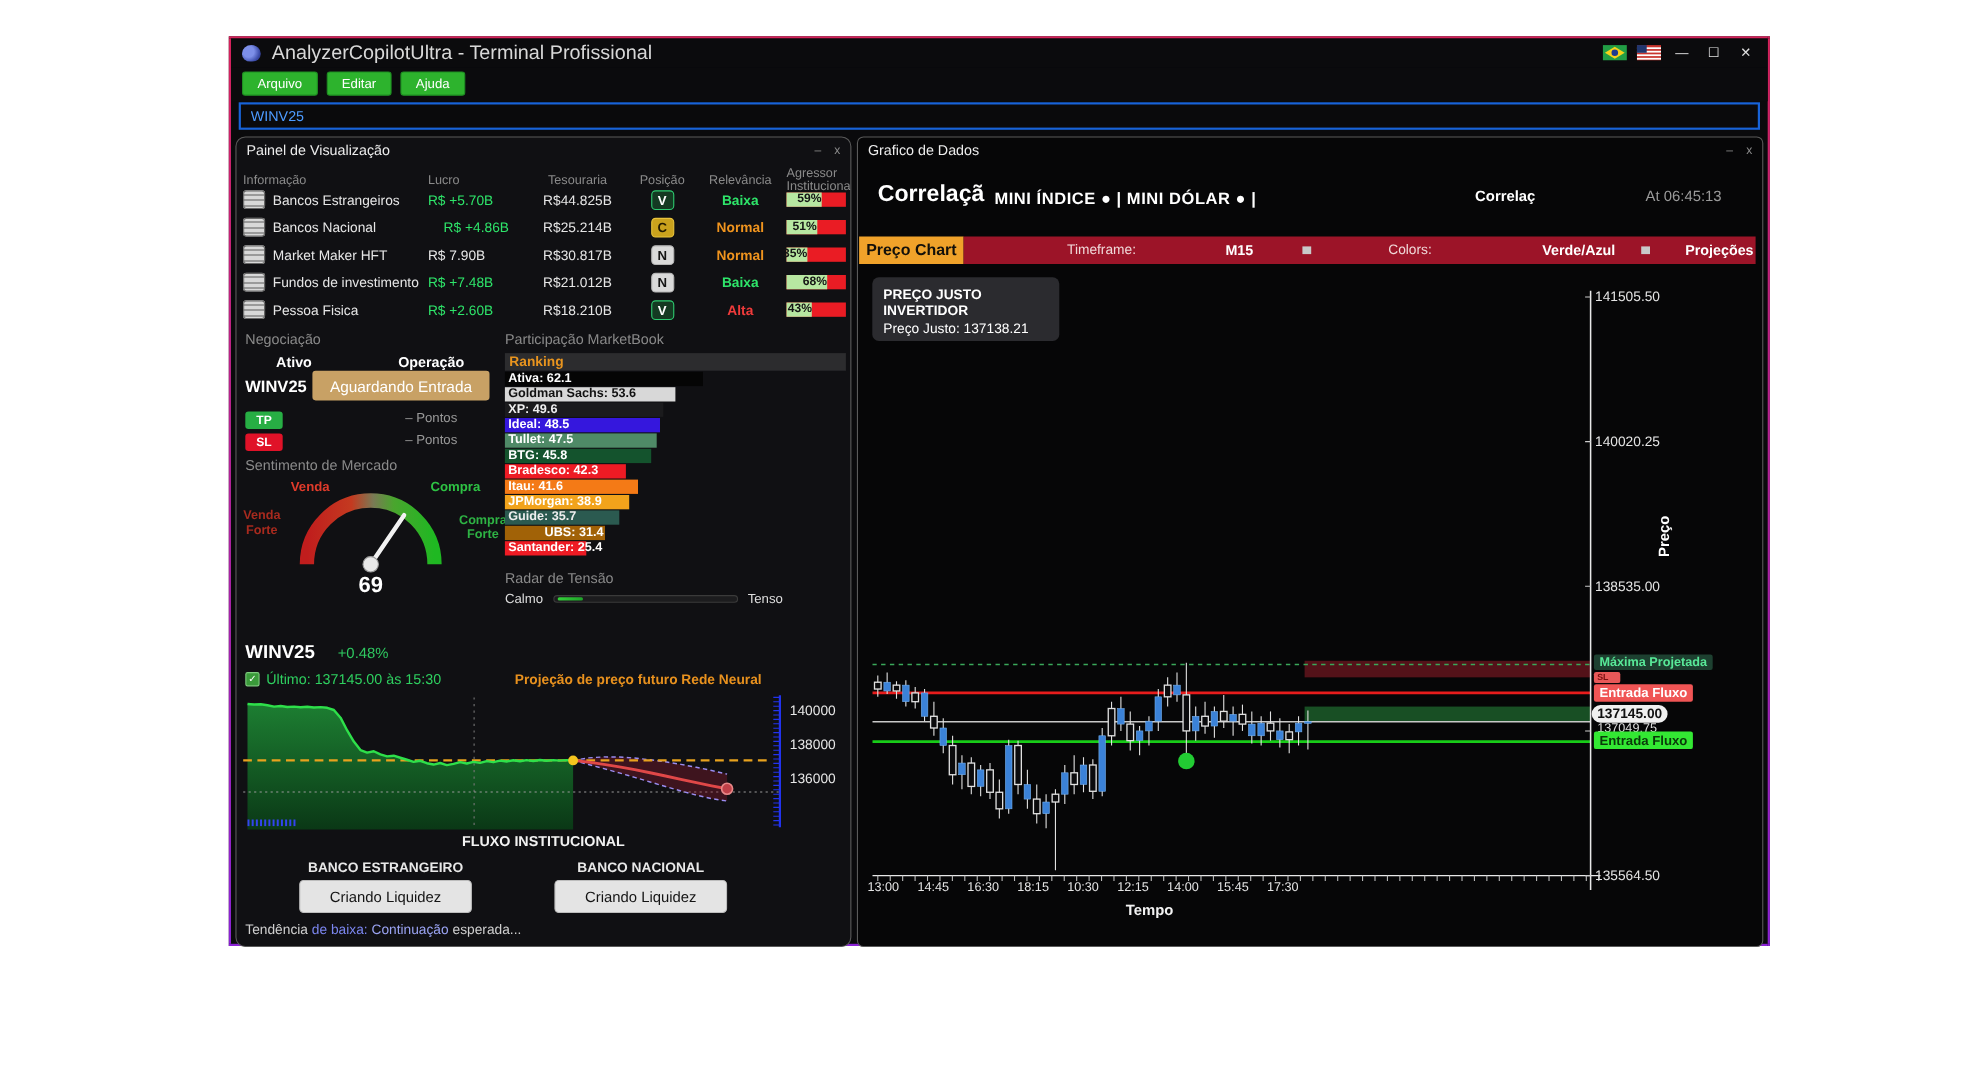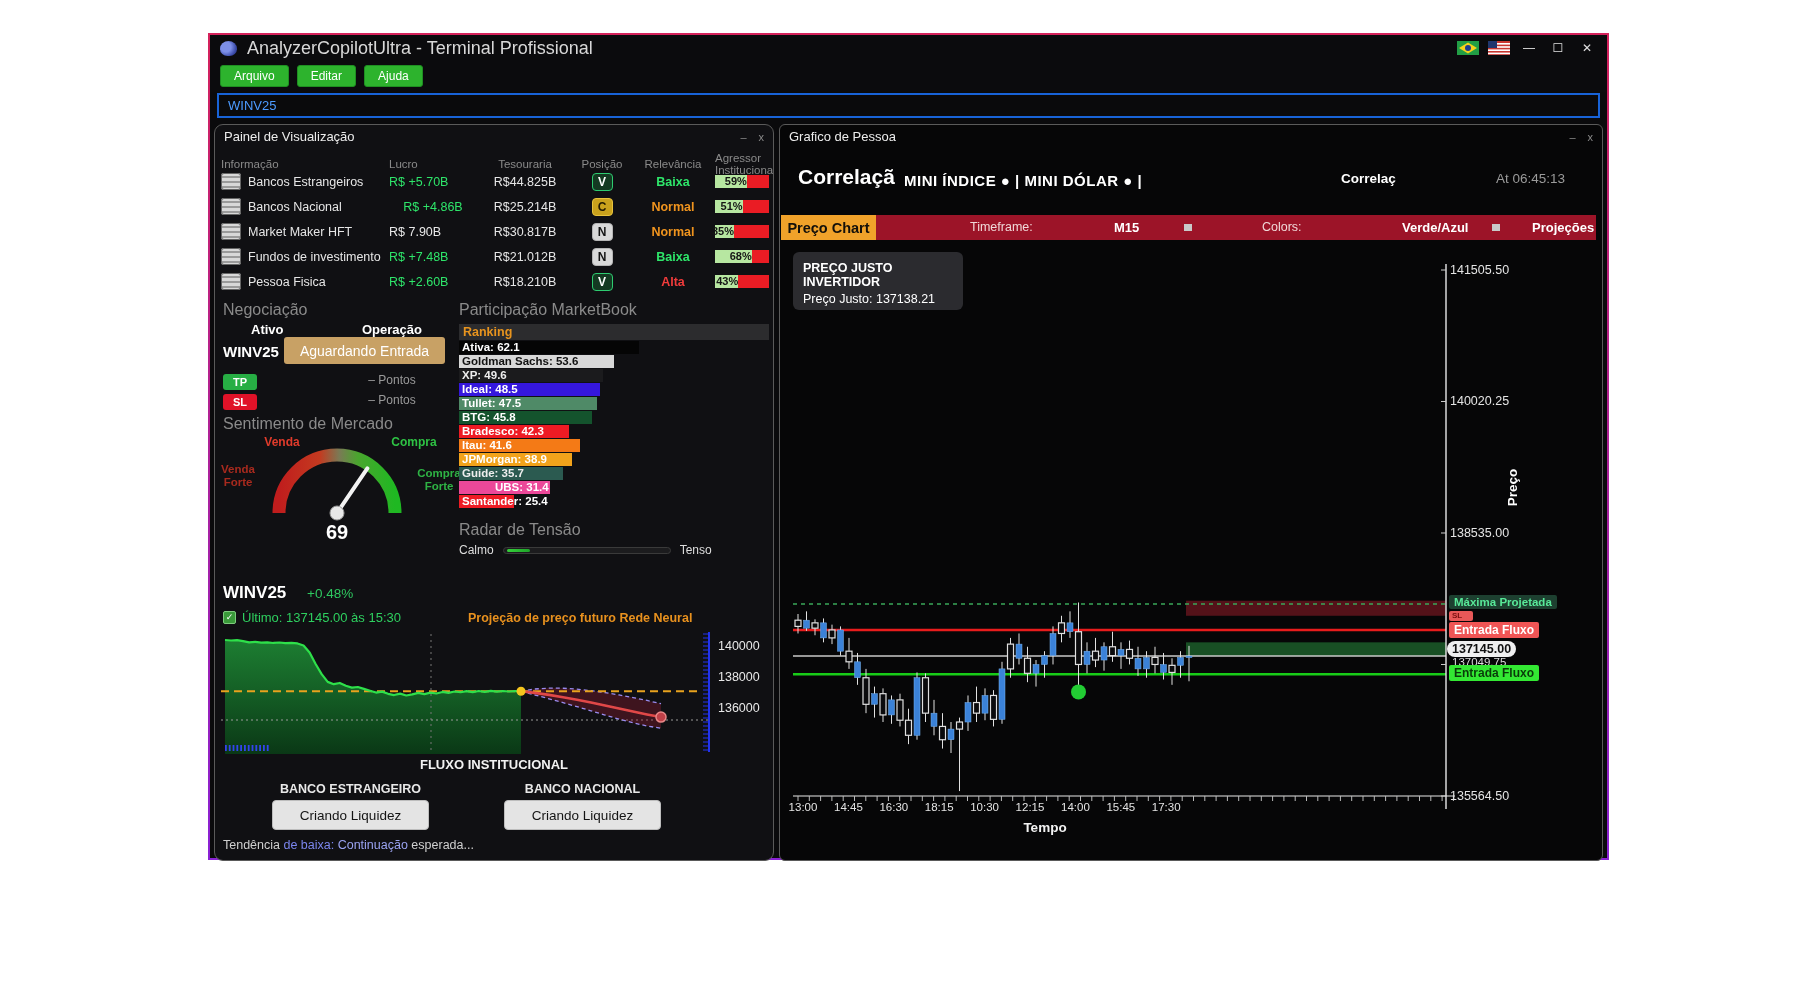--- a/index.html
+++ b/index.html
@@ -21,21 +21,21 @@
   .syminput { display:block; margin:1px 7px 4px; width:calc(100% - 14px); height:25px; background:#0a0a0c;
               border:2px solid #1863d8; color:#4d9bff; font-size:13px; padding:0 9px; font-family:"Liberation Sans",sans-serif; }
   
   .content { position:relative; display:flex; gap:5px; padding:2px 4px; }
   .panel { position:relative; background:#101013; border:1px solid #5a5a5a; border-radius:9px; height:737px; overflow:hidden; }
   .left-panel { width:560px; }
   .right-panel { flex:1; background:#060607; border-radius:6px; }
   .panel-head { display:flex; align-items:center; height:23px; padding:0 9px; color:#ececec; font-size:13px; }
   .panel-ctrl { margin-left:auto; display:flex; gap:12px; color:#8a8a8a; font-size:11px; }
   .abs { position:absolute; }
-  .seclabel { color:#8a8a8a; font-size:16px; }
+  .seclabel { color:#8a8a8a; font-size:13px; }
   
   .insttable { position:absolute; left:6px; top:27px; right:4px; }
   .t-head, .t-row { display:grid; grid-template-columns:168px 88px 96px 58px 84px 1fr; align-items:center; }
   .t-head { height:17px; color:#8a8a8a; font-size:11.5px; }
   .t-row { height:25px; color:#e6e6e6; font-size:12.5px; }
   .c-center { text-align:center; }
   .namecell { display:flex; align-items:center; gap:7px; }
   .row-icon { width:20px; height:17px; border-radius:3px; flex:0 0 auto;
       background:linear-gradient(180deg,#cfcfcf,#8f8f8f); box-shadow:inset 0 0 0 1px #666;
       background-image:repeating-linear-gradient(180deg,#d8d8d8 0 3px,#9a9a9a 3px 5px); }
@@ -260,22 +260,22 @@
             <div class="rkbar" style="width: 180px; background: rgb(5, 5, 5); color: rgb(255, 255, 255);">Ativa: 62.1</div>
             <div class="rkbar" style="width: 155px; background: rgb(216, 216, 216); color: rgb(17, 17, 17);">Goldman Sachs: 53.6</div>
             <div class="rkbar" style="width: 144px; background: rgb(27, 27, 29); color: rgb(238, 238, 238);">XP: 49.6</div>
             <div class="rkbar" style="width: 141px; background: rgb(53, 23, 221); color: rgb(255, 255, 255);">Ideal: 48.5</div>
             <div class="rkbar" style="width: 138px; background: rgb(79, 138, 103); color: rgb(255, 255, 255);">Tullet: 47.5</div>
             <div class="rkbar" style="width: 133px; background: #14532d; color: rgb(255, 255, 255);">BTG: 45.8</div>
             <div class="rkbar" style="width: 110px; background: rgb(238, 27, 36); color: rgb(255, 255, 255);">Bradesco: 42.3</div>
             <div class="rkbar" style="width: 121px; background: rgb(244, 122, 22); color: rgb(255, 255, 255);">Itau: 41.6</div>
             <div class="rkbar" style="width: 113px; background: rgb(242, 163, 27); color: rgb(255, 255, 255);">JPMorgan: 38.9</div>
             <div class="rkbar" style="width: 104px; background: rgb(43, 90, 80); color: rgb(238, 238, 238);">Guide: 35.7</div>
-            <div class="rkbar" style="width: 91px; background: #ec4899; color: rgb(255, 255, 255); padding-left: 36px;">UBS: 31.4</div>
-            <div class="rkbar" style="width: 55px; background: rgb(238, 27, 36); color: rgb(255, 255, 255);">Santander: 25.4</div>
+            <div class="rkbar" style="width: 91px; background: #a16207; color: rgb(255, 255, 255); padding-left: 36px;">UBS: 31.4</div>
+            <div class="rkbar" style="width: 74px; background: rgb(238, 27, 36); color: rgb(255, 255, 255);">Santander: 25.4</div>
           </div>
         <div class="seclabel" style="margin-top:13px;">Radar de Tensão</div>
         <div class="radar-row">
           <span style="color:#ddd; font-size:12px;">Calmo</span>
           <span class="radar-track">
               <span class="radar-fill" id="radar-fill" style="left: 2%; width: 14%;"></span>
             </span>
           <span style="color:#ddd; font-size:12px;">Tenso</span>
         </div>
       </div>
@@ -356,21 +356,21 @@
       <button class="fluxo-btn" style="left:57px; top:675px;">Criando Liquidez</button>
       <button class="fluxo-btn" style="left:289px; top:675px;">Criando Liquidez</button>
       <div class="abs" style="left:8px; top:713px; font-size:12.5px;" id="status-line"><span style="color: rgb(207, 207, 207);">Tendência </span><span style="color: rgb(123, 134, 239);">de baixa: </span><span style="color: rgb(154, 163, 242);">Continuação </span><span style="color: rgb(207, 207, 207);">esperada...</span></div>
     <div class="mini-ylab" style="top: 514px;">140000</div>
         <div class="mini-ylab" style="top: 545px;">138000</div>
         <div class="mini-ylab" style="top: 576px;">136000</div>
       </div>
 
     <div class="panel right-panel">
       <div class="panel-head">
-        <span>Grafico de Pessoa</span>
+        <span>Grafico de Dados</span>
         <span class="panel-ctrl">
           <span>–</span>
           <span>x</span>
         </span>
       </div>
 
       <div class="corr-big">Correlaçã</div>
       <div class="instruments">MINI ÍNDICE ● |  MINI DÓLAR ● |</div>
       <div class="corr-right">Correlaç</div>
       <div class="tstamp">At 06:45:13</div>

